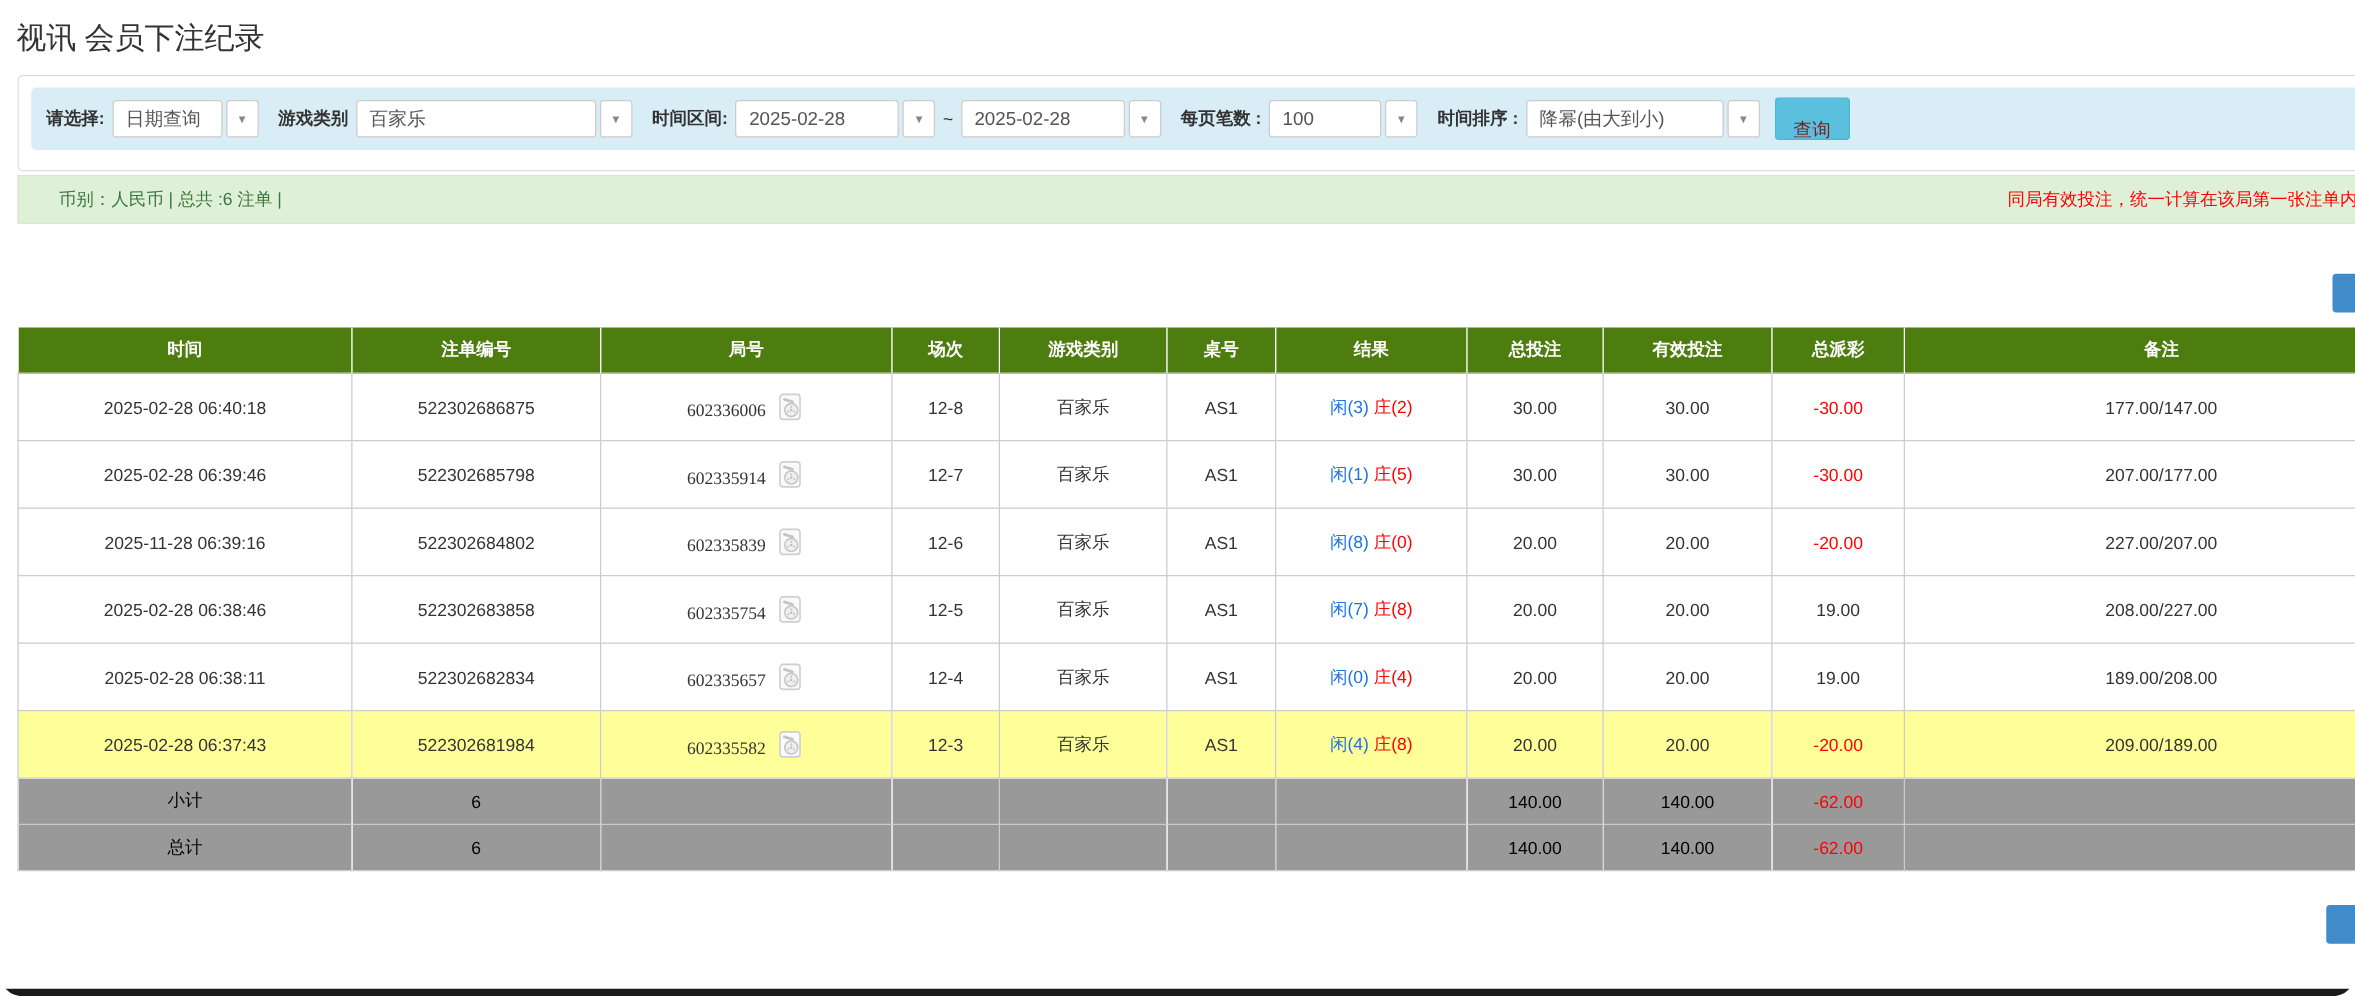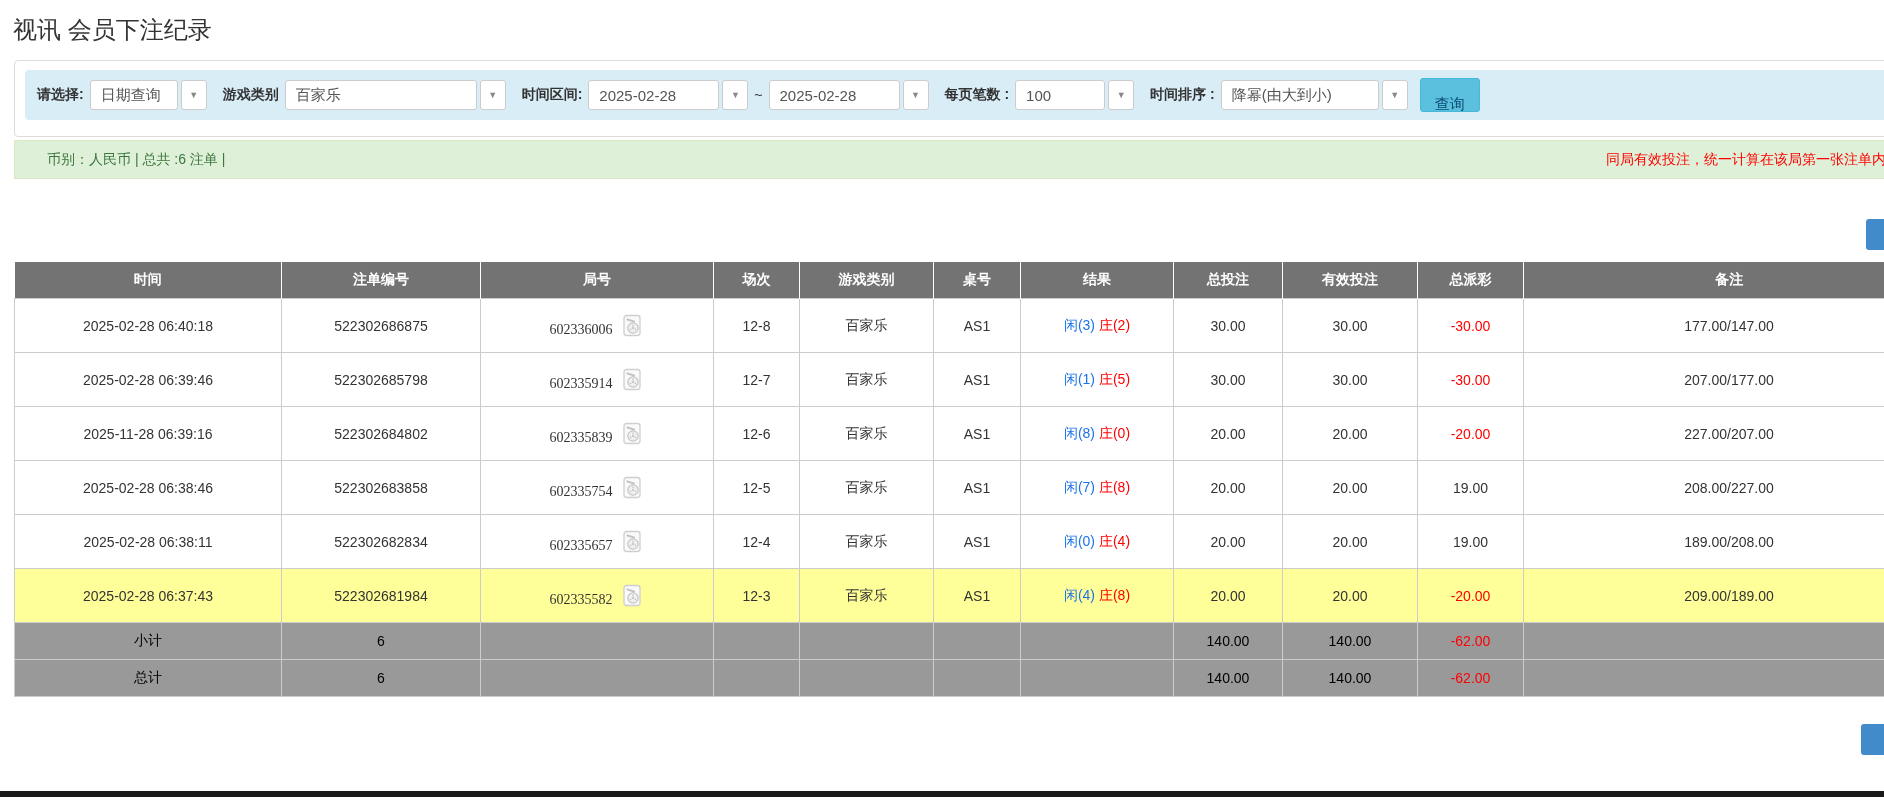--- a/index.html
+++ b/index.html
@@ -1,57 +1,57 @@
 <!DOCTYPE html>
 <html><head>
 <meta charset="utf-8">
 <style>
   html,body{margin:0;padding:0;background:#fff;}
   .viewport{
     position:relative;width:1884px;height:797px;overflow:hidden;background:#fff;
-    font-family:"Liberation Sans","DejaVu Sans",sans-serif;color:#333;
+    font-family:"Liberation Sans","DejaVu Sans",sans-serif;color:#333;border-radius:18px;
   }
   .page-title{position:absolute;left:13px;top:14px;font-size:24px;color:#333;}
 
   
   .filter-panel{position:absolute;left:14px;top:60px;width:2340px;height:77px;
     background:#fff;border:1px solid #ddd;border-radius:4px;box-sizing:border-box;}
   .filter-bar{position:absolute;left:10px;top:9px;width:2300px;height:50px;background:#d9edf7;
     border-radius:4px;display:flex;align-items:center;padding:0 12px;box-sizing:border-box;gap:6px;}
   .f-label{font-size:14px;font-weight:bold;color:#333;white-space:nowrap;}
   .ml{margin-left:10px;}
   .combobox{display:flex;align-items:center;gap:3px;}
   .cb-main{height:30px;background:#fff;border:1px solid #ccc;border-radius:3px;
     display:flex;align-items:center;padding:0 10px;font-size:15px;color:#555;
     box-sizing:border-box;white-space:nowrap;overflow:hidden;}
   .cb-arrow{width:26px;height:30px;border:1px solid #ccc;border-radius:3px;background:#fff;
     display:flex;align-items:center;justify-content:center;color:#888;font-size:9px;box-sizing:border-box;}
   .w-mode{width:88px}.w-game{width:192px}.w-date{width:131px}.w-size{width:90px}.w-sort{width:158px}
   .tilde{font-size:14px;color:#333;}
-  .search-btn{height:32px;padding:16px 14px;margin-left:6px;background:#5bc0de;color:#0c4a6e;
+  .search-btn{height:32px;padding:16px 14px;margin-left:6px;background:#5bc0de;color:#7f1d1d;
     border:1px solid #46b8da;border-radius:3px;font-size:15px;cursor:pointer;
     font-family:"Liberation Sans","DejaVu Sans",sans-serif;}
 
   
   .summary-bar{position:absolute;left:14px;top:140px;width:2340px;height:39px;
     background:#dff0d8;border:1px solid #d6e9c6;box-sizing:border-box;}
   .summary-left{position:absolute;left:32px;top:50%;transform:translateY(-50%);
     font-size:14px;color:#3c763d;white-space:nowrap;}
   .summary-notice{position:absolute;left:1591px;top:50%;transform:translateY(-50%);
     font-size:14px;color:#ff0000;white-space:nowrap;}
 
   
   .edge-btn{position:absolute;background:#428bca;border-radius:3px;}
   .edge-btn.top{left:1866px;top:219px;width:44px;height:31px;}
   .edge-btn.bottom{left:1861px;top:724px;width:49px;height:31px;}
 
   
   .data-table{position:absolute;left:14px;top:262px;width:1920px;
     border-collapse:collapse;table-layout:fixed;font-size:14px;}
-  .data-table thead th{background:#737373;color:#fff;height:36px;font-weight:bold;
+  .data-table thead th{background:#4d7c0f;color:#fff;height:36px;font-weight:bold;
     border-right:1px solid #fff;font-size:14px;padding:0;}
   .data-table thead th:last-child{border-right:none;}
   .data-table tbody td{height:53px;border:1px solid #ccc;text-align:center;
     color:#333;background:#fff;padding:0;overflow:hidden;white-space:nowrap;}
   .data-table tr.highlight td{background:#ffff99;}
   .data-table tr.gray td{background:#999;color:#000000;height:36px;}
   .val-blue{color:#1a73e8;}
   .val-red{color:#ff0000 !important;}
   .res-player{color:#1a73e8;}
   .res-banker{color:#ff0000;margin-top:28px;}

